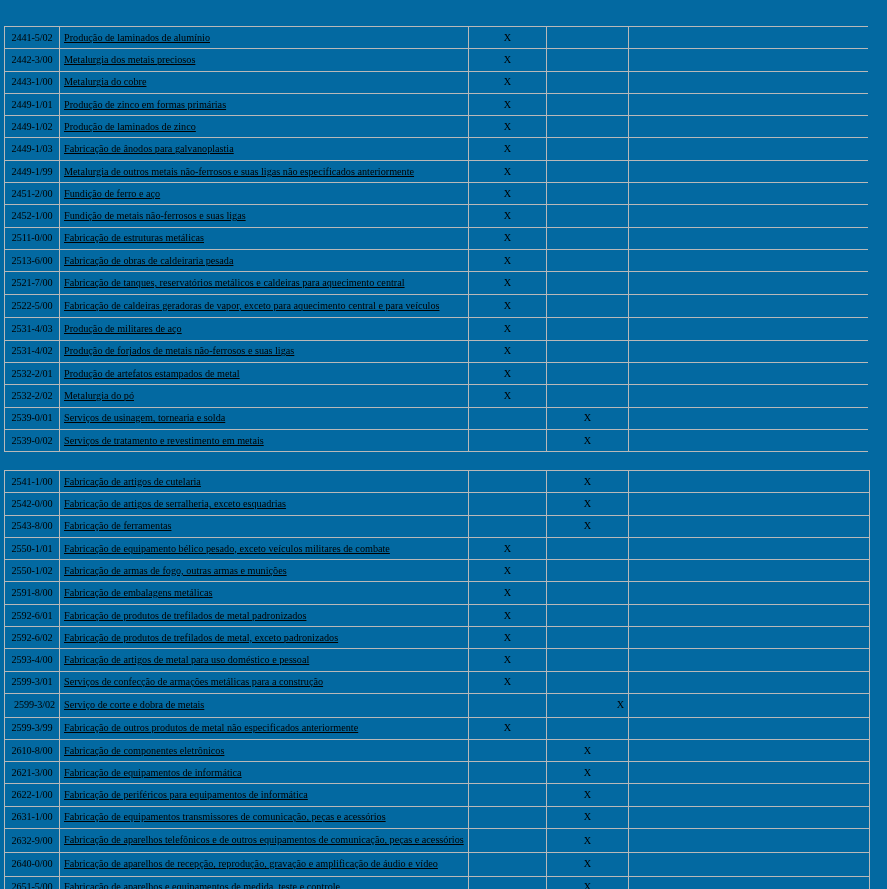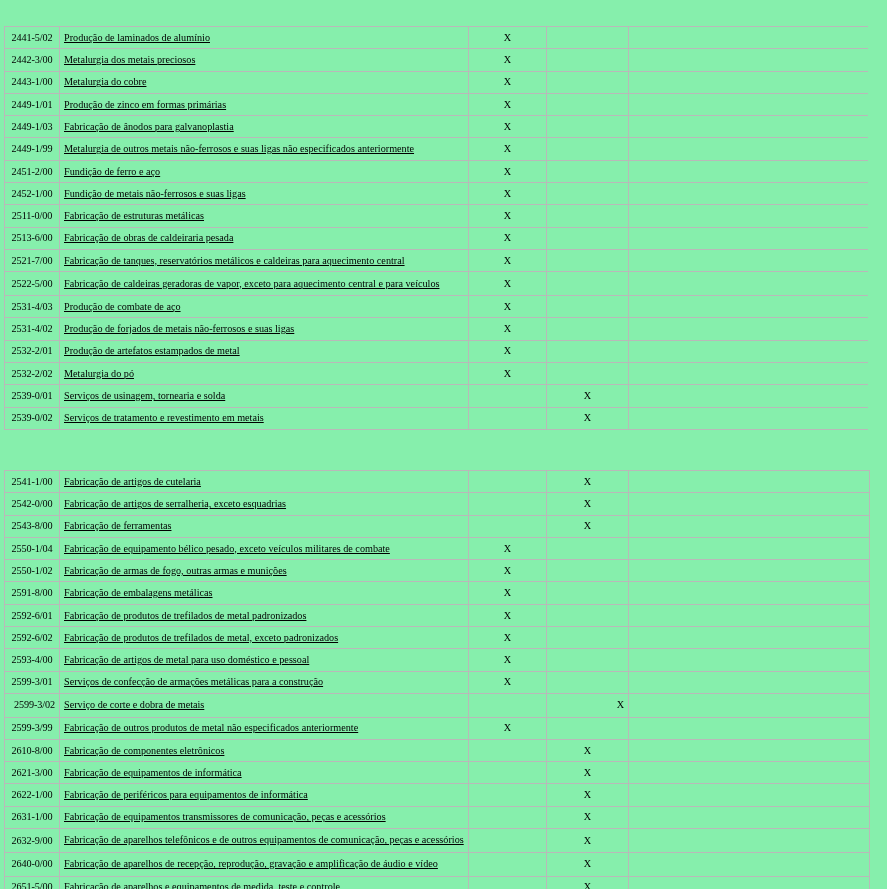--- a/index.html
+++ b/index.html
@@ -11,21 +11,21 @@
     width: 887px;
     height: 889px;
     font-family: "Liberation Serif", "DejaVu Serif", serif;
     color: #000000;
     overflow: hidden;
   }
   .page {
     position: relative;
     width: 887px;
     height: 889px;
-    background: #86efac;
+    background: #0369a1;
   }
 
   
   .cnae-table {
     position: absolute;
     left: 4px;
     border-collapse: collapse;
     table-layout: fixed;
     font-size: 10.2px;
     line-height: 1.16;
@@ -126,20 +126,27 @@
           <td class="c-last"></td>
         </tr>
         <tr class="r-single">
           <td class="c-code">2449-1/01</td>
           <td class="c-desc">Produção de zinco em formas primárias</td>
           <td class="c-mark">X</td>
           <td class="c-mark"></td>
           <td class="c-last"></td>
         </tr>
         <tr class="r-single">
+          <td class="c-code">2449-1/02</td>
+          <td class="c-desc">Produção de laminados de zinco</td>
+          <td class="c-mark">X</td>
+          <td class="c-mark"></td>
+          <td class="c-last"></td>
+        </tr>
+        <tr class="r-single">
           <td class="c-code">2449-1/03</td>
           <td class="c-desc">Fabricação de ânodos para galvanoplastia</td>
           <td class="c-mark">X</td>
           <td class="c-mark"></td>
           <td class="c-last"></td>
         </tr>
         <tr class="r-single">
           <td class="c-code">2449-1/99</td>
           <td class="c-desc">Metalurgia de outros metais não-ferrosos e suas ligas não especificados anteriormente</td>
           <td class="c-mark">X</td>
@@ -185,21 +192,21 @@
           <td class="c-code">2522-5/00</td>
           <td class="c-desc">
             <span class="txt">Fabricação de caldeiras geradoras de vapor, exceto para aquecimento central e para veículos</span>
           </td>
           <td class="c-mark">X</td>
           <td class="c-mark"></td>
           <td class="c-last"></td>
         </tr>
         <tr class="r-single">
           <td class="c-code">2531-4/03</td>
-          <td class="c-desc">Produção de combate de aço</td>
+          <td class="c-desc">Produção de militares de aço</td>
           <td class="c-mark">X</td>
           <td class="c-mark"></td>
           <td class="c-last"></td>
         </tr>
         <tr class="r-single">
           <td class="c-code">2531-4/02</td>
           <td class="c-desc">Produção de forjados de metais não-ferrosos e suas ligas</td>
           <td class="c-mark">X</td>
           <td class="c-mark"></td>
           <td class="c-last"></td>
@@ -259,21 +266,21 @@
           <td class="c-last"></td>
         </tr>
         <tr class="r-single">
           <td class="c-code">2543-8/00</td>
           <td class="c-desc">Fabricação de ferramentas</td>
           <td class="c-mark"></td>
           <td class="c-mark">X</td>
           <td class="c-last"></td>
         </tr>
         <tr class="r-single">
-          <td class="c-code">2550-1/04</td>
+          <td class="c-code">2550-1/01</td>
           <td class="c-desc">Fabricação de equipamento bélico pesado, exceto veículos militares de combate</td>
           <td class="c-mark">X</td>
           <td class="c-mark"></td>
           <td class="c-last"></td>
         </tr>
         <tr class="r-single">
           <td class="c-code">2550-1/02</td>
           <td class="c-desc">Fabricação de armas de fogo, outras armas e munições</td>
           <td class="c-mark">X</td>
           <td class="c-mark"></td>

